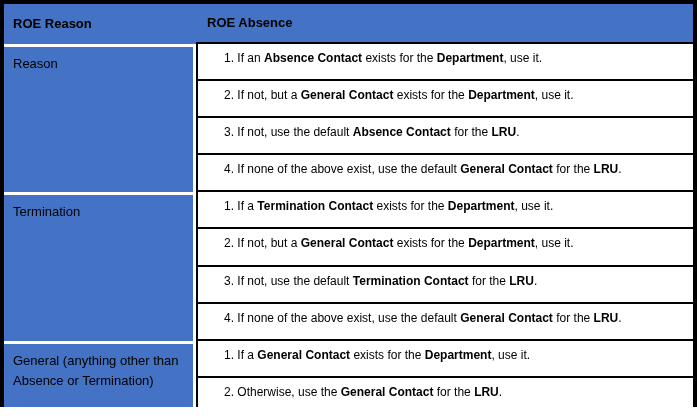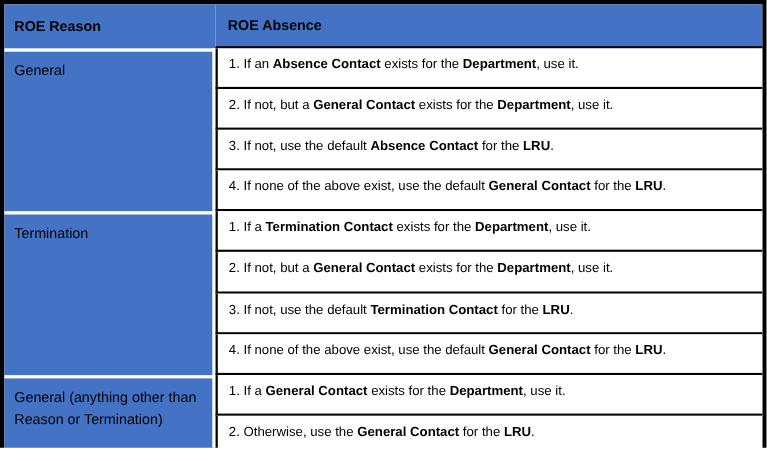--- a/index.html
+++ b/index.html
@@ -52,21 +52,21 @@
     padding: 7px 8px 4px 9px;
     border-top: 3px solid var(--sep);
     border-right: 3px solid var(--sep);
     line-height: 1.55;
   }
   td.step {
     background: #fff;
     color: #000;
     font-size: 12px;
     vertical-align: top;
-    padding: 7px 3px 4px 10px;
+    padding: 7px 3px 4px 26px;
     border-left: 2px solid var(--grid);
     border-bottom: 2px solid var(--grid);
     white-space: nowrap;
     overflow: hidden;
   }
   td.step strong, th strong { font-weight: bold; }
 </style>
 </head>
 <body>
 
@@ -79,21 +79,21 @@
       </colgroup>
       <thead>
         <tr>
           <th class="reason-h">ROE Reason</th>
           <th class="contact-h">ROE Absence</th>
         </tr>
       </thead>
       <tbody id="roe-body">
 
       <tr>
-            <td class="reason" rowspan="4">General</td>
+            <td class="reason" rowspan="4">Reason</td>
             <td class="step">1. If an <strong>Absence Contact</strong> exists for the <strong>Department</strong>, use it.</td>
           </tr>
           <tr>
             <td class="step">2. If not, but a <strong>General Contact</strong> exists for the <strong>Department</strong>, use it.</td>
           </tr>
           <tr>
             <td class="step">3. If not, use the default <strong>Absence Contact</strong> for the <strong>LRU</strong>.</td>
           </tr>
           <tr>
             <td class="step">4. If none of the above exist, use the default <strong>General Contact</strong> for the <strong>LRU</strong>.</td>
@@ -105,21 +105,21 @@
           <tr>
             <td class="step">2. If not, but a <strong>General Contact</strong> exists for the <strong>Department</strong>, use it.</td>
           </tr>
           <tr>
             <td class="step">3. If not, use the default <strong>Termination Contact</strong> for the <strong>LRU</strong>.</td>
           </tr>
           <tr>
             <td class="step">4. If none of the above exist, use the default <strong>General Contact</strong> for the <strong>LRU</strong>.</td>
           </tr>
           <tr>
-            <td class="reason" rowspan="2">General (anything other than Reason or Termination)</td>
+            <td class="reason" rowspan="2">General (anything other than Absence or Termination)</td>
             <td class="step">1. If a <strong>General Contact</strong> exists for the <strong>Department</strong>, use it.</td>
           </tr>
           <tr>
             <td class="step">2. Otherwise, use the <strong>General Contact</strong> for the <strong>LRU</strong>.</td>
           </tr>
         </tbody>
     </table>
   </div>
 </div>
 

